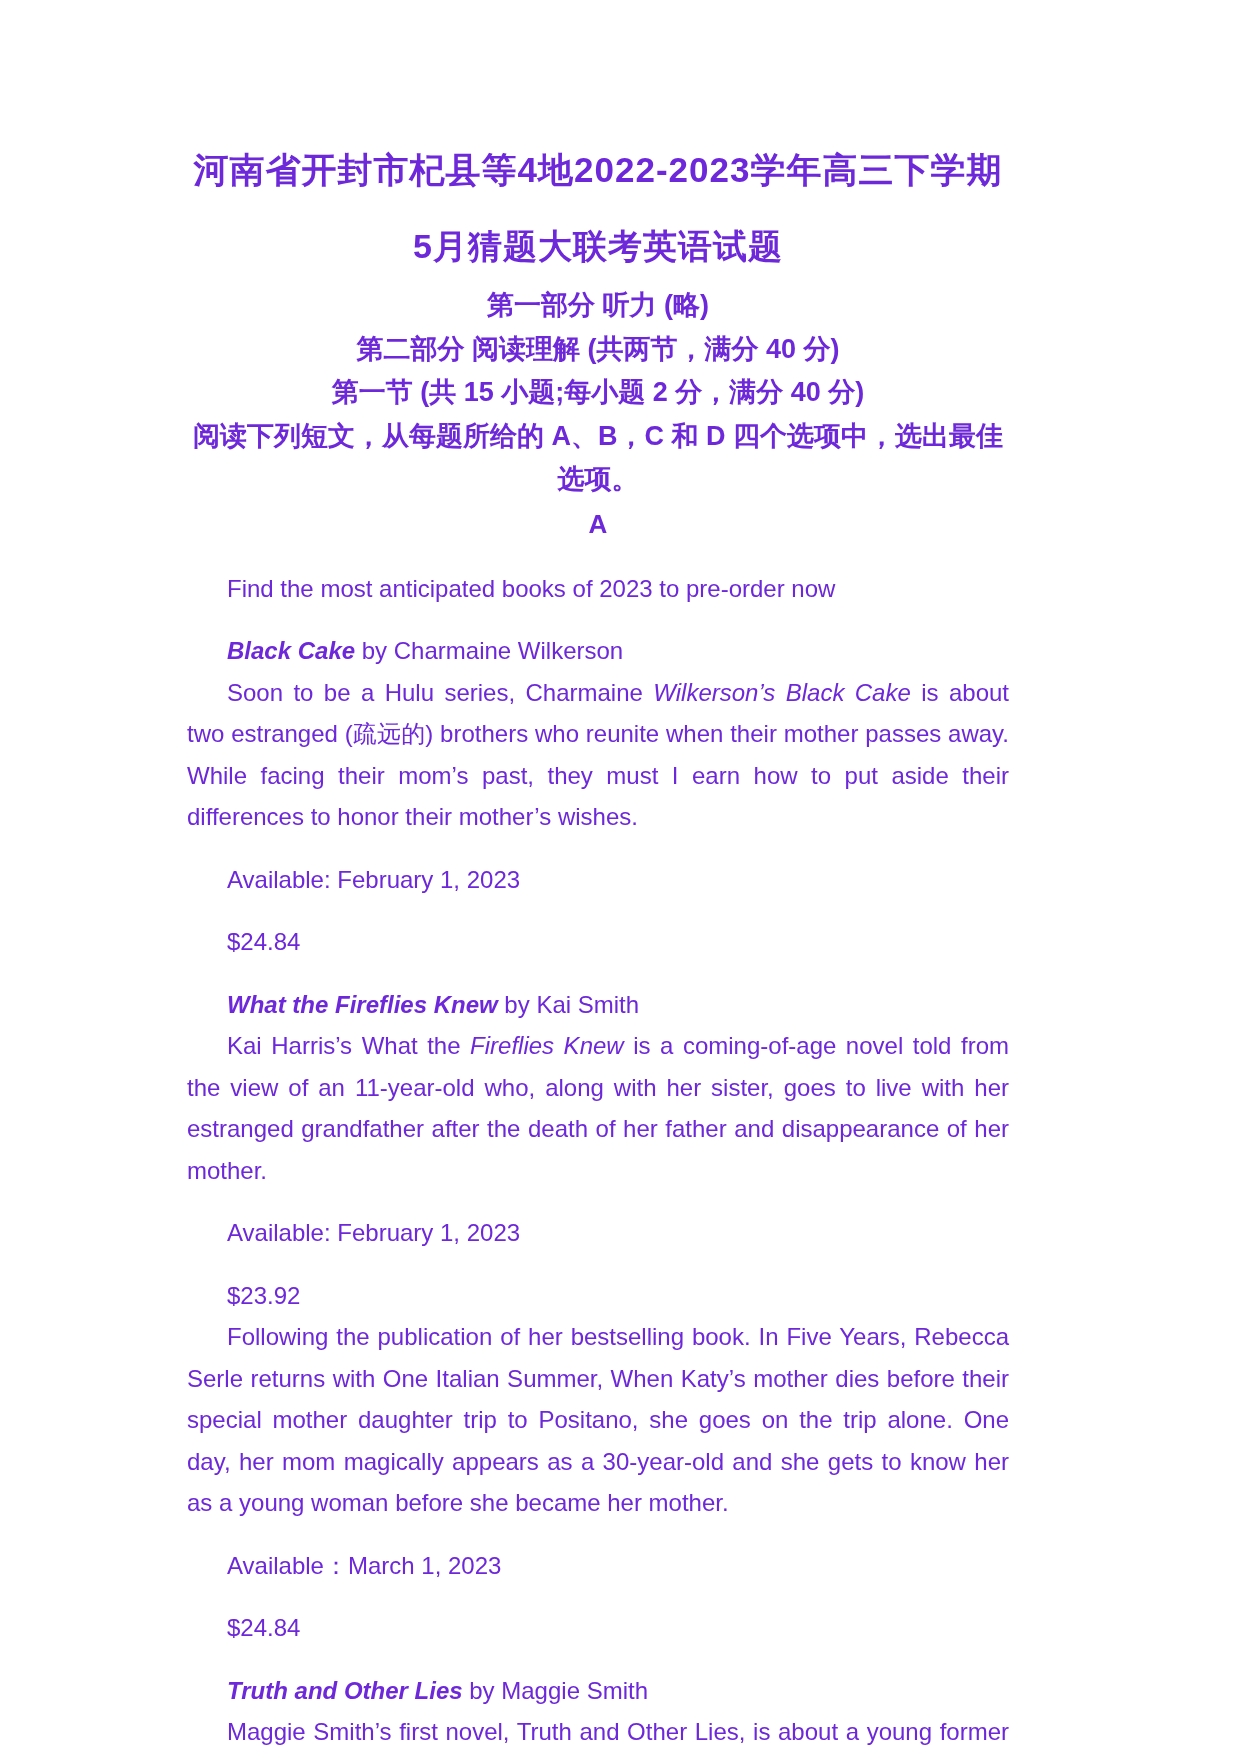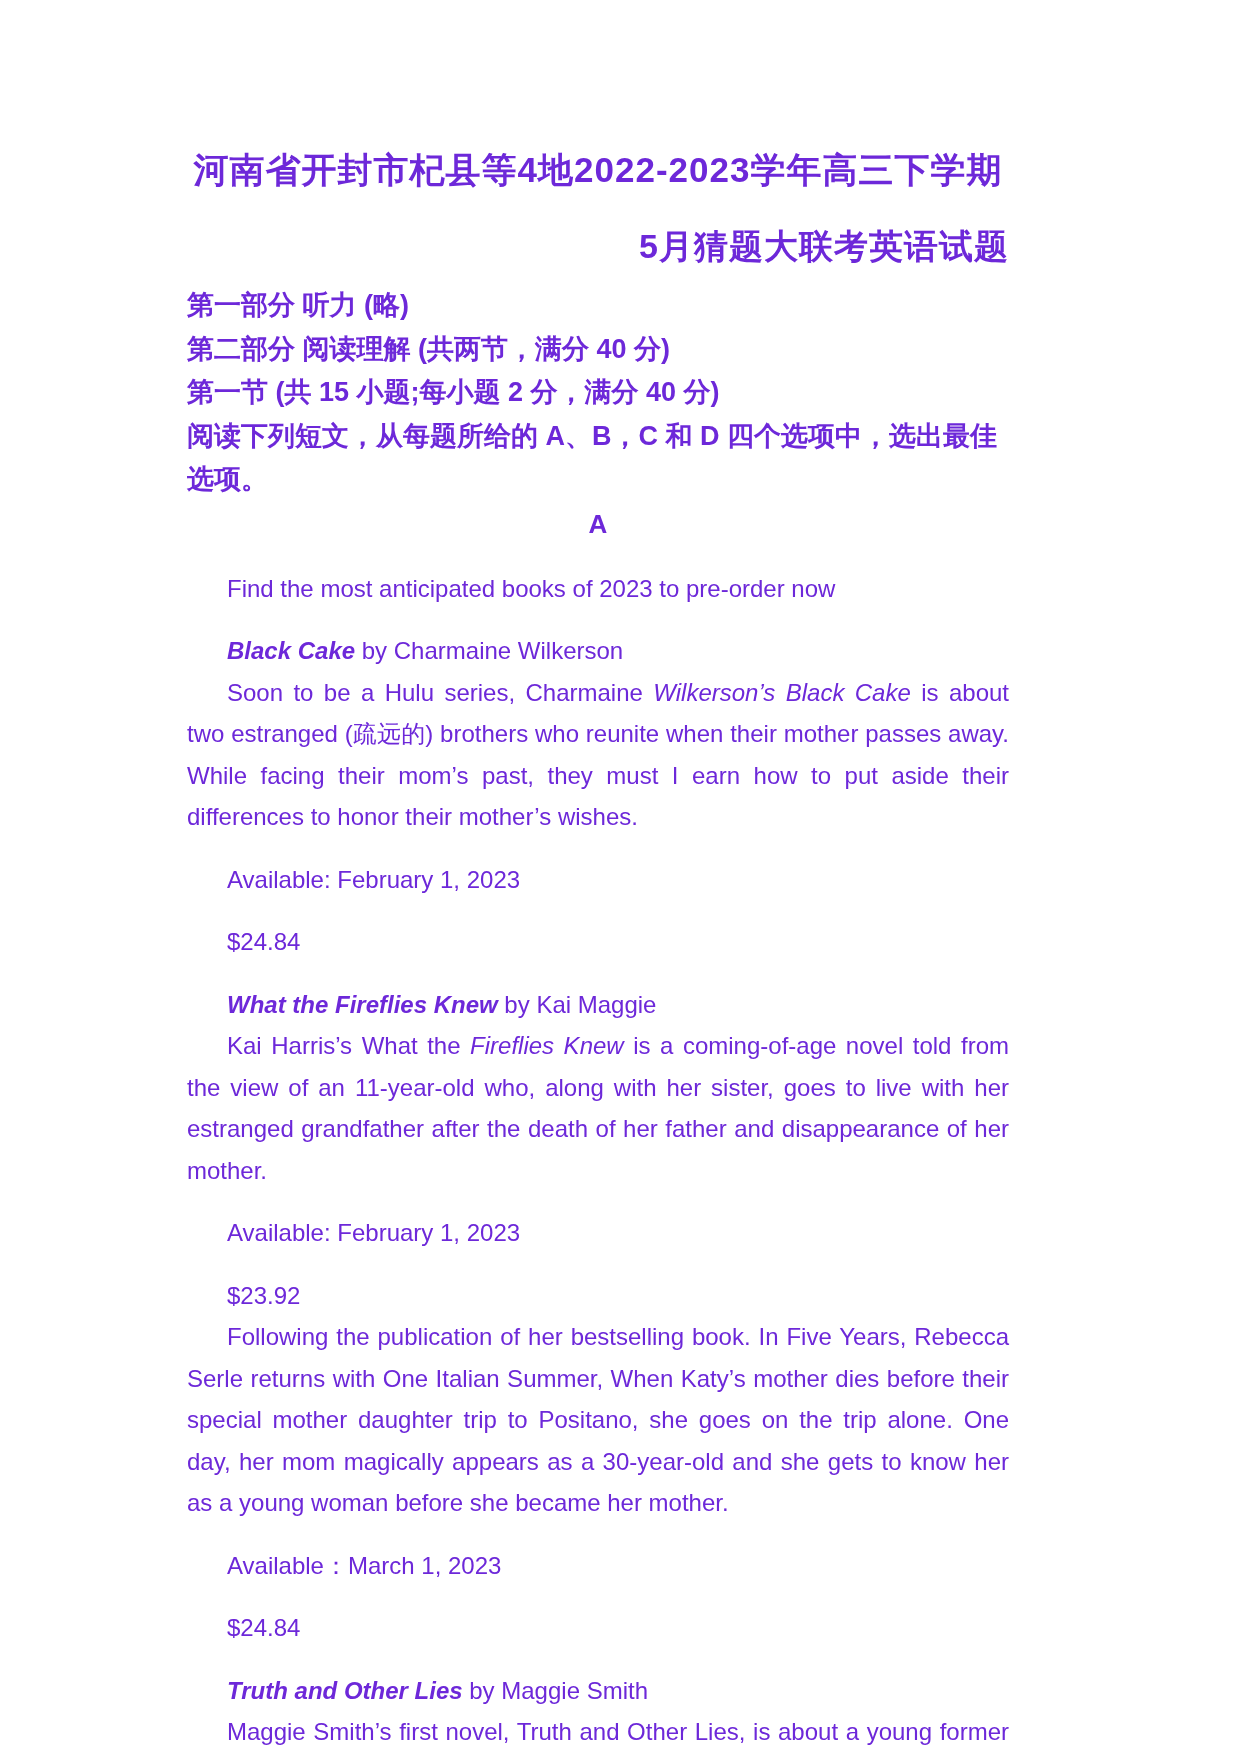--- a/index.html
+++ b/index.html
@@ -17,32 +17,32 @@
   .title1 {
     margin: 0;
     text-align: center;
     font-weight: bold;
     font-size: 35px;
     line-height: 44px;
     letter-spacing: 1px;
   }
   .title2 {
     margin: 32px 0 16px 0;
-    text-align: right;
+    text-align: center;
     font-weight: bold;
     font-size: 34px;
     line-height: 44px;
     letter-spacing: 1px;
   }
   .cn-heading {
     margin: 0;
     font-weight: bold;
     font-size: 27px;
     line-height: 43.5px;
-    text-align: left;
+    text-align: center;
   }
   .passage-label {
     margin: 0;
     text-align: center;
     font-weight: bold;
     font-size: 26px;
     line-height: 45px;
   }
   p.body {
     margin: 0;
@@ -71,21 +71,21 @@
 
   <div class="passage-label">A</div>
 
   <p class="body no-justify">Find the most anticipated books of 2023 to pre-order now</p>
 
   <p class="body no-justify"><span class="bi">Black Cake</span><span> by Charmaine Wilkerson</span></p>
   <p class="body"><span>Soon to be a Hulu series, Charmaine </span><span class="it">Wilkerson’s Black Cake</span><span> is about two estranged (疏远的) brothers who reunite when their mother passes away. While facing their mom’s past, they must I earn how to put aside their differences to honor their mother’s wishes.</span></p>
   <p class="body no-justify">Available: February 1, 2023</p>
   <p class="body no-justify">$24.84</p>
 
-  <p class="body no-justify"><span class="bi">What the Fireflies Knew</span><span> by Kai Maggie</span></p>
+  <p class="body no-justify"><span class="bi">What the Fireflies Knew</span><span> by Kai Smith</span></p>
   <p class="body"><span>Kai Harris’s What the </span><span class="it">Fireflies Knew</span><span> is a coming-of-age novel told from the view of an 11-year-old who, along with her sister, goes to live with her estranged grandfather after the death of her father and disappearance of her mother.</span></p>
   <p class="body no-justify">Available: February 1, 2023</p>
   <p class="body no-justify">$23.92</p>
 
   <p class="body">Following the publication of her bestselling book. In Five Years, Rebecca Serle returns with One Italian Summer, When Katy’s mother dies before their special mother daughter trip to Positano, she goes on the trip alone. One day, her mom magically appears as a 30-year-old and she gets to know her as a young woman before she became her mother.</p>
   <p class="body no-justify">Available：March 1, 2023</p>
   <p class="body no-justify">$24.84</p>
 
   <p class="body no-justify"><span class="bi">Truth and Other Lies</span><span> by Maggie Smith</span></p>
   <p class="body force-justify">Maggie Smith’s first novel, Truth and Other Lies, is about a young former reporter who</p>

